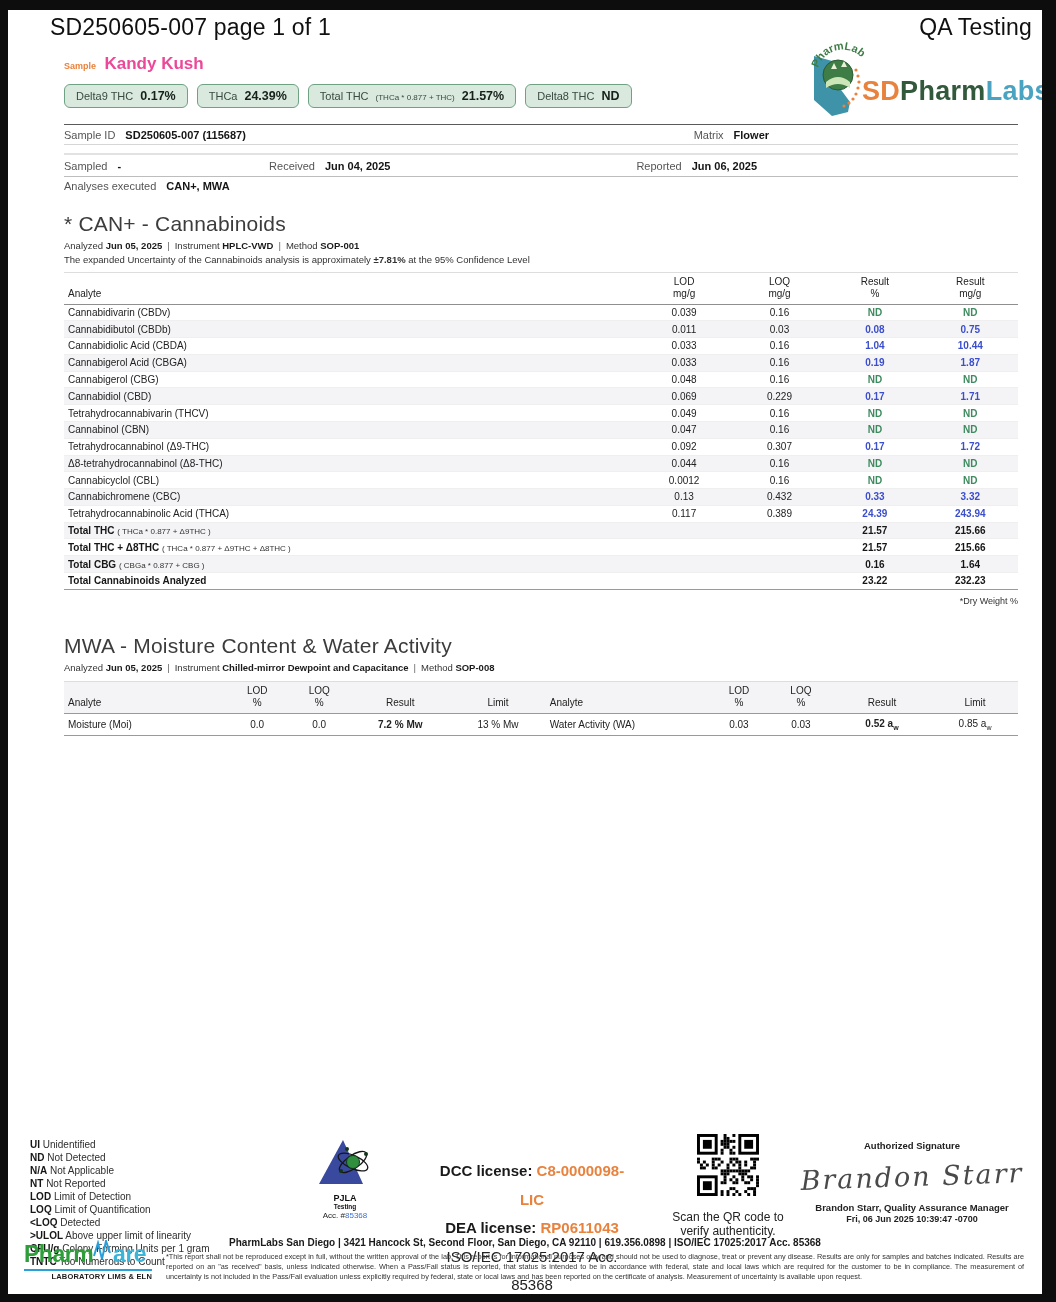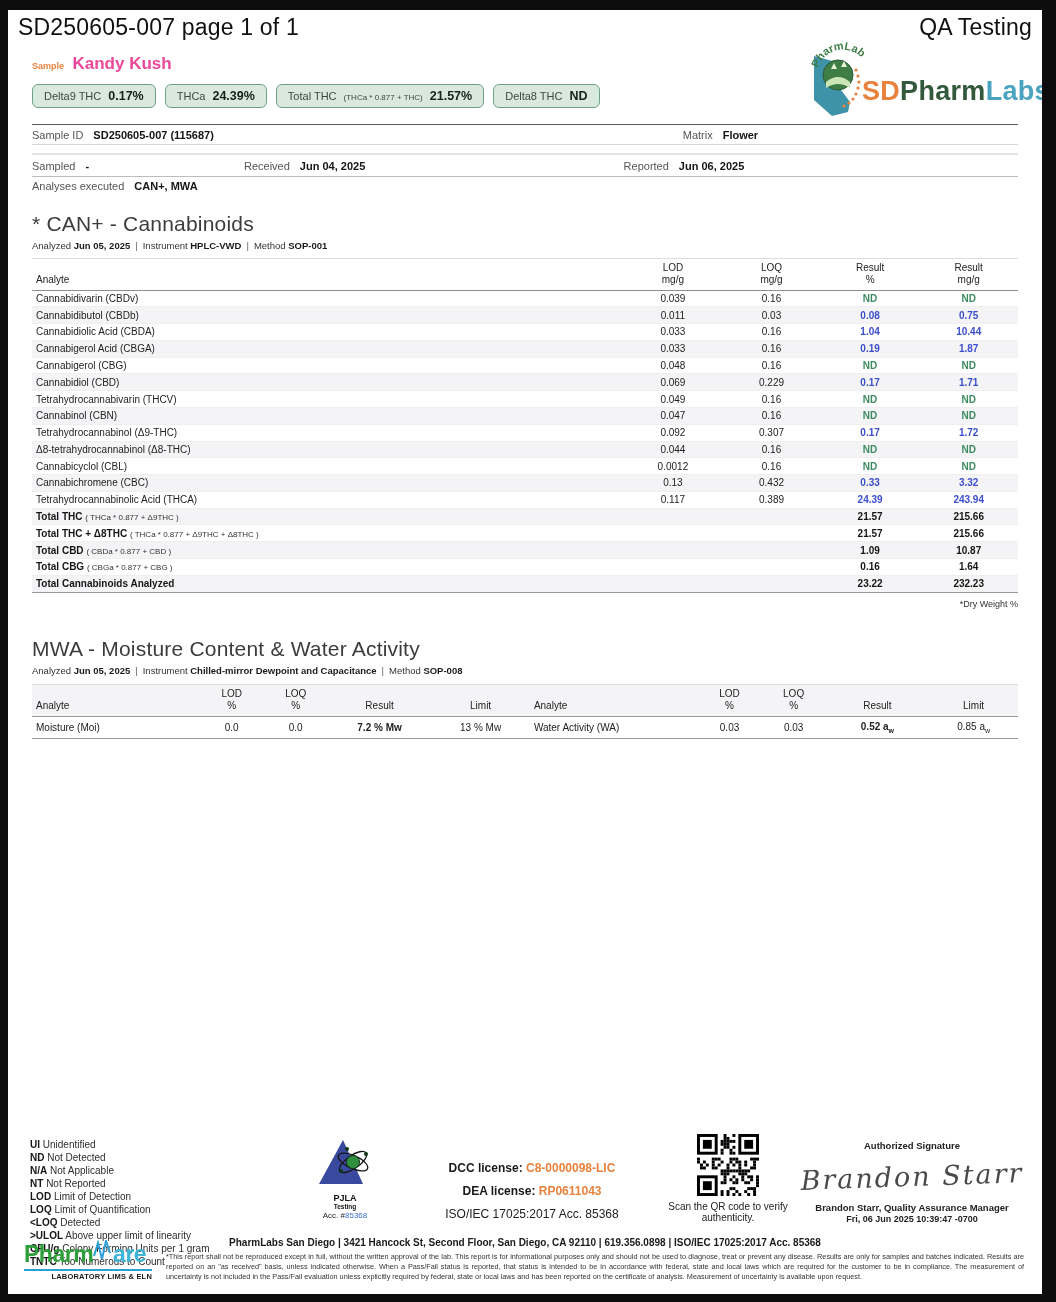--- a/index.html
+++ b/index.html
@@ -1,18 +1,18 @@
 <!DOCTYPE html>
 <html><head>
 <meta charset="utf-8">
 <style>
   * { box-sizing: border-box; margin: 0; padding: 0; }
   body { background:#222; font-family:"Liberation Sans", sans-serif; }
   .frame { width:1056px; height:1302px; background:#0d0d0d; padding:10px 14px 8px 8px; }
-  .page { background:#ffffff; width:100%; height:100%; position:relative; overflow:hidden; color:#111; }
+  .page { background:#ffffff; width:100%; height:100%; position:relative; overflow:hidden; color:#111;padding-left:32px; }
 
   
   .titlebar { display:flex; justify-content:space-between; align-items:flex-start; padding:4px 10px 0 10px; }
   .titlebar .t { font-size:23px; font-weight:500; color:#101010; letter-spacing:.2px; }
 
   .content { padding:0 24px; position:relative; }
 
   
   .labline { margin-top:14px; font-size:13px; }
   .labline .lab { font-weight:700; color:#1c1c1c; }
@@ -85,26 +85,26 @@
   .footer { position:absolute; left:0; right:0; bottom:0; height:160px; }
   .abbrs { position:absolute; left:22px; top:4px; font-size:10px; color:#2e2e2e; line-height:1.3; }
   .abbrs b { color:#161616; }
 
   .pjla { position:absolute; left:295px; top:2px; width:84px; text-align:center; }
   .pjla .nm { font-size:9px; font-weight:700; color:#111; margin-top:1px; }
   .pjla .tg { font-size:6.5px; font-weight:700; color:#111; }
   .pjla .acc { font-size:8px; color:#222; margin-top:1px; }
   .pjla .acc span { color:#3b6fd8; }
 
-  .licenses { position:absolute; left:428px; top:23px; width:192px; text-align:center; font-size:12px; color:#222; line-height:1.9; }
+  .licenses { position:absolute; left:428px; top:23px; width:192px; text-align:center; font-size:15px; color:#222; line-height:1.9; }
   .licenses b { color:#1a1a1a; }
   .lic-orange { color:#e8823d; font-weight:700; }
 
   .qrwrap { position:absolute; left:655px; top:0px; width:130px; text-align:center; }
-  .qrcaption { font-size:10px; color:#222; margin-top:1px; }
+  .qrcaption { font-size:12px; color:#222; margin-top:10px; }
 
   .sig { position:absolute; left:782px; top:6px; width:244px; text-align:center; }
   .sig .st { font-size:9.5px; font-weight:600; color:#222; }
   .sig .script { font-family:"DejaVu Serif", serif; font-style:italic; font-size:27px; color:#4a4a4a; margin-top:10px; transform:rotate(-2deg); letter-spacing:2px; }
   .sig .nm { font-size:9.5px; font-weight:600; color:#222; margin-top:10px; }
   .sig .dt { font-size:9px; font-weight:600; color:#222; margin-top:1px; }
 
   .address { position:absolute; left:0; right:0; top:103px; text-align:center; font-size:10px; font-weight:600; color:#1a1a1a; }
   .disclaimer { position:absolute; left:158px; right:18px; top:118px; font-size:7.3px; color:#333; line-height:1.4; text-align:justify; }
 
@@ -214,20 +214,23 @@
         <span class="lbl">Analyses executed</span>
         <span class="val">CAN+, MWA</span>
       </div>
     </div>
 
     <div class="sec-can">
       <div class="sec-title">* CAN+ - Cannabinoids</div>
       <div class="metaline">
         <span>Analyzed</span> <b>Jun 05, 2025</b><span class="sep">|</span><span>Instrument</span> <b>HPLC-VWD</b><span class="sep">|</span><span>Method</span> <b>SOP-001</b>
       </div>
+      <div class="uncline">
+        <span>The expanded Uncertainty of the Cannabinoids analysis is approximately </span><b>±7.81%</b><span> at the 95% Confidence Level</span>
+      </div>
 
       <table class="cantable">
         <thead>
           <tr>
             <th class="h-analyte">Analyte</th>
             <th>
                   <div>LOD</div>
                   <div>mg/g</div>
                 </th>
             <th>
@@ -359,27 +362,20 @@
             </tr>
 
             <tr class="total-row">
               <td class="c-analyte"><span class="a-name">Total THC + Δ8THC</span> <span class="a-formula">( THCa * 0.877 + Δ9THC + Δ8THC )</span></td>
               <td class="c-num"></td>
               <td class="c-num"></td>
               <td class="c-num plain">21.57</td>
               <td class="c-num plain">215.66</td>
             </tr>
 
-            <tr class="total-row">
-              <td class="c-analyte"><span class="a-name">Total CBD</span> <span class="a-formula">( CBDa * 0.877 + CBD )</span></td>
-              <td class="c-num"></td>
-              <td class="c-num"></td>
-              <td class="c-num plain">1.09</td>
-              <td class="c-num plain">10.87</td>
-            </tr>
 
             <tr class="total-row">
               <td class="c-analyte"><span class="a-name">Total CBG</span> <span class="a-formula">( CBGa * 0.877 + CBG )</span></td>
               <td class="c-num"></td>
               <td class="c-num"></td>
               <td class="c-num plain">0.16</td>
               <td class="c-num plain">1.64</td>
             </tr>
 
             <tr class="total-row grand-row">

